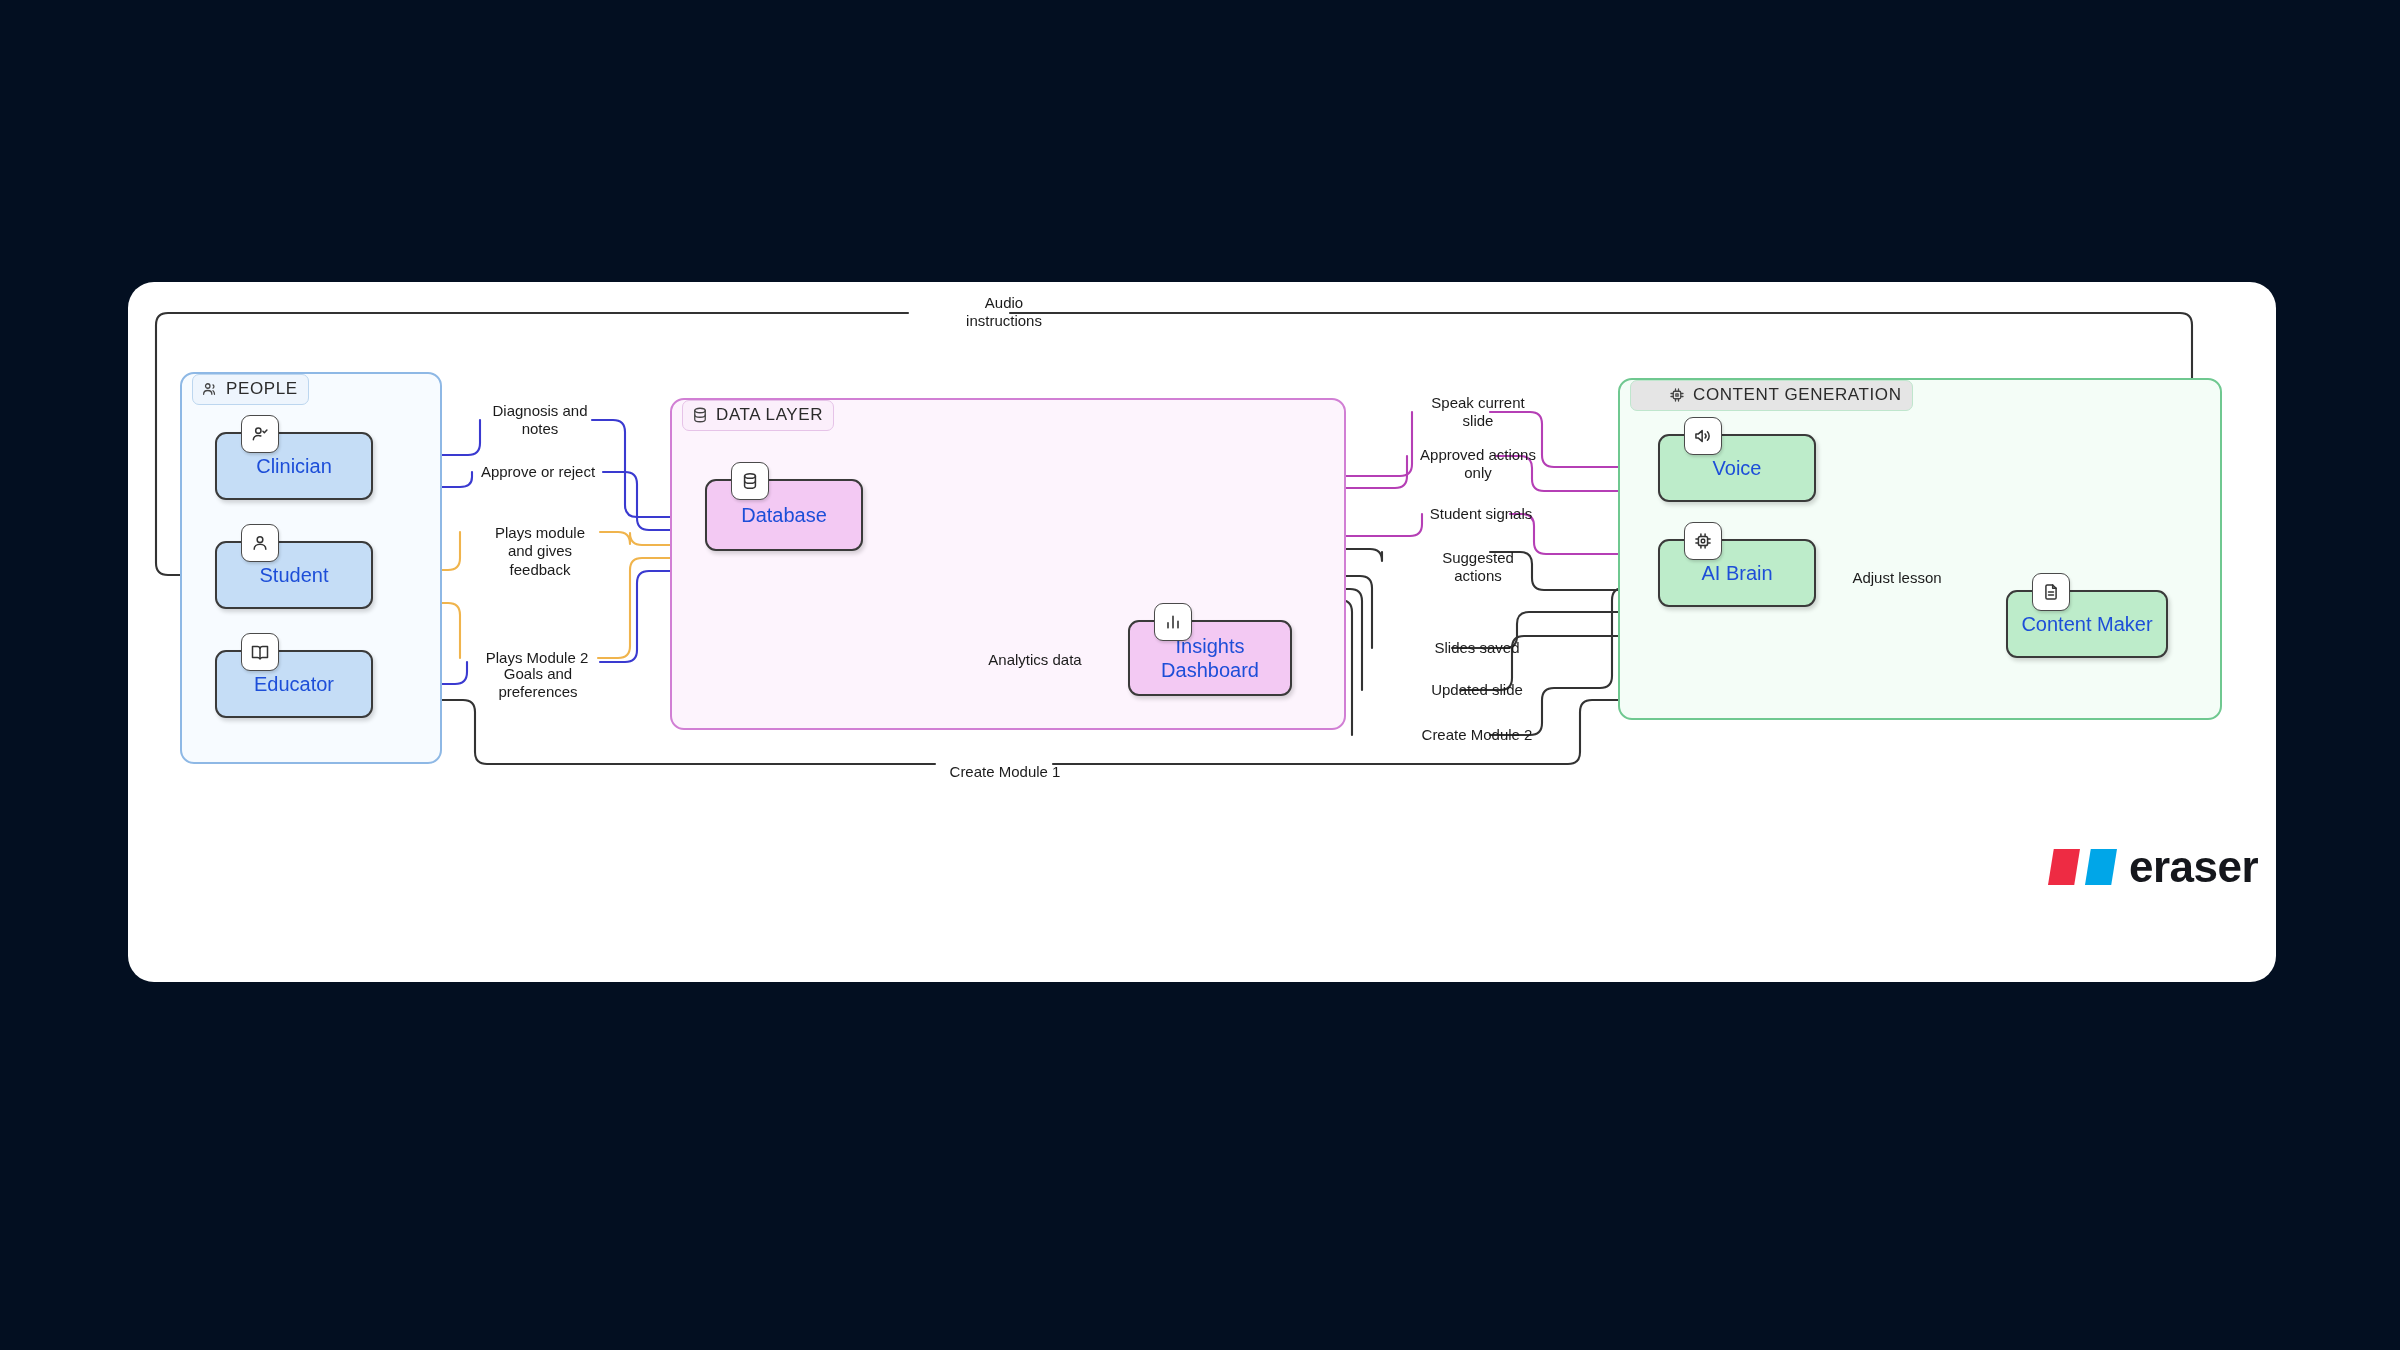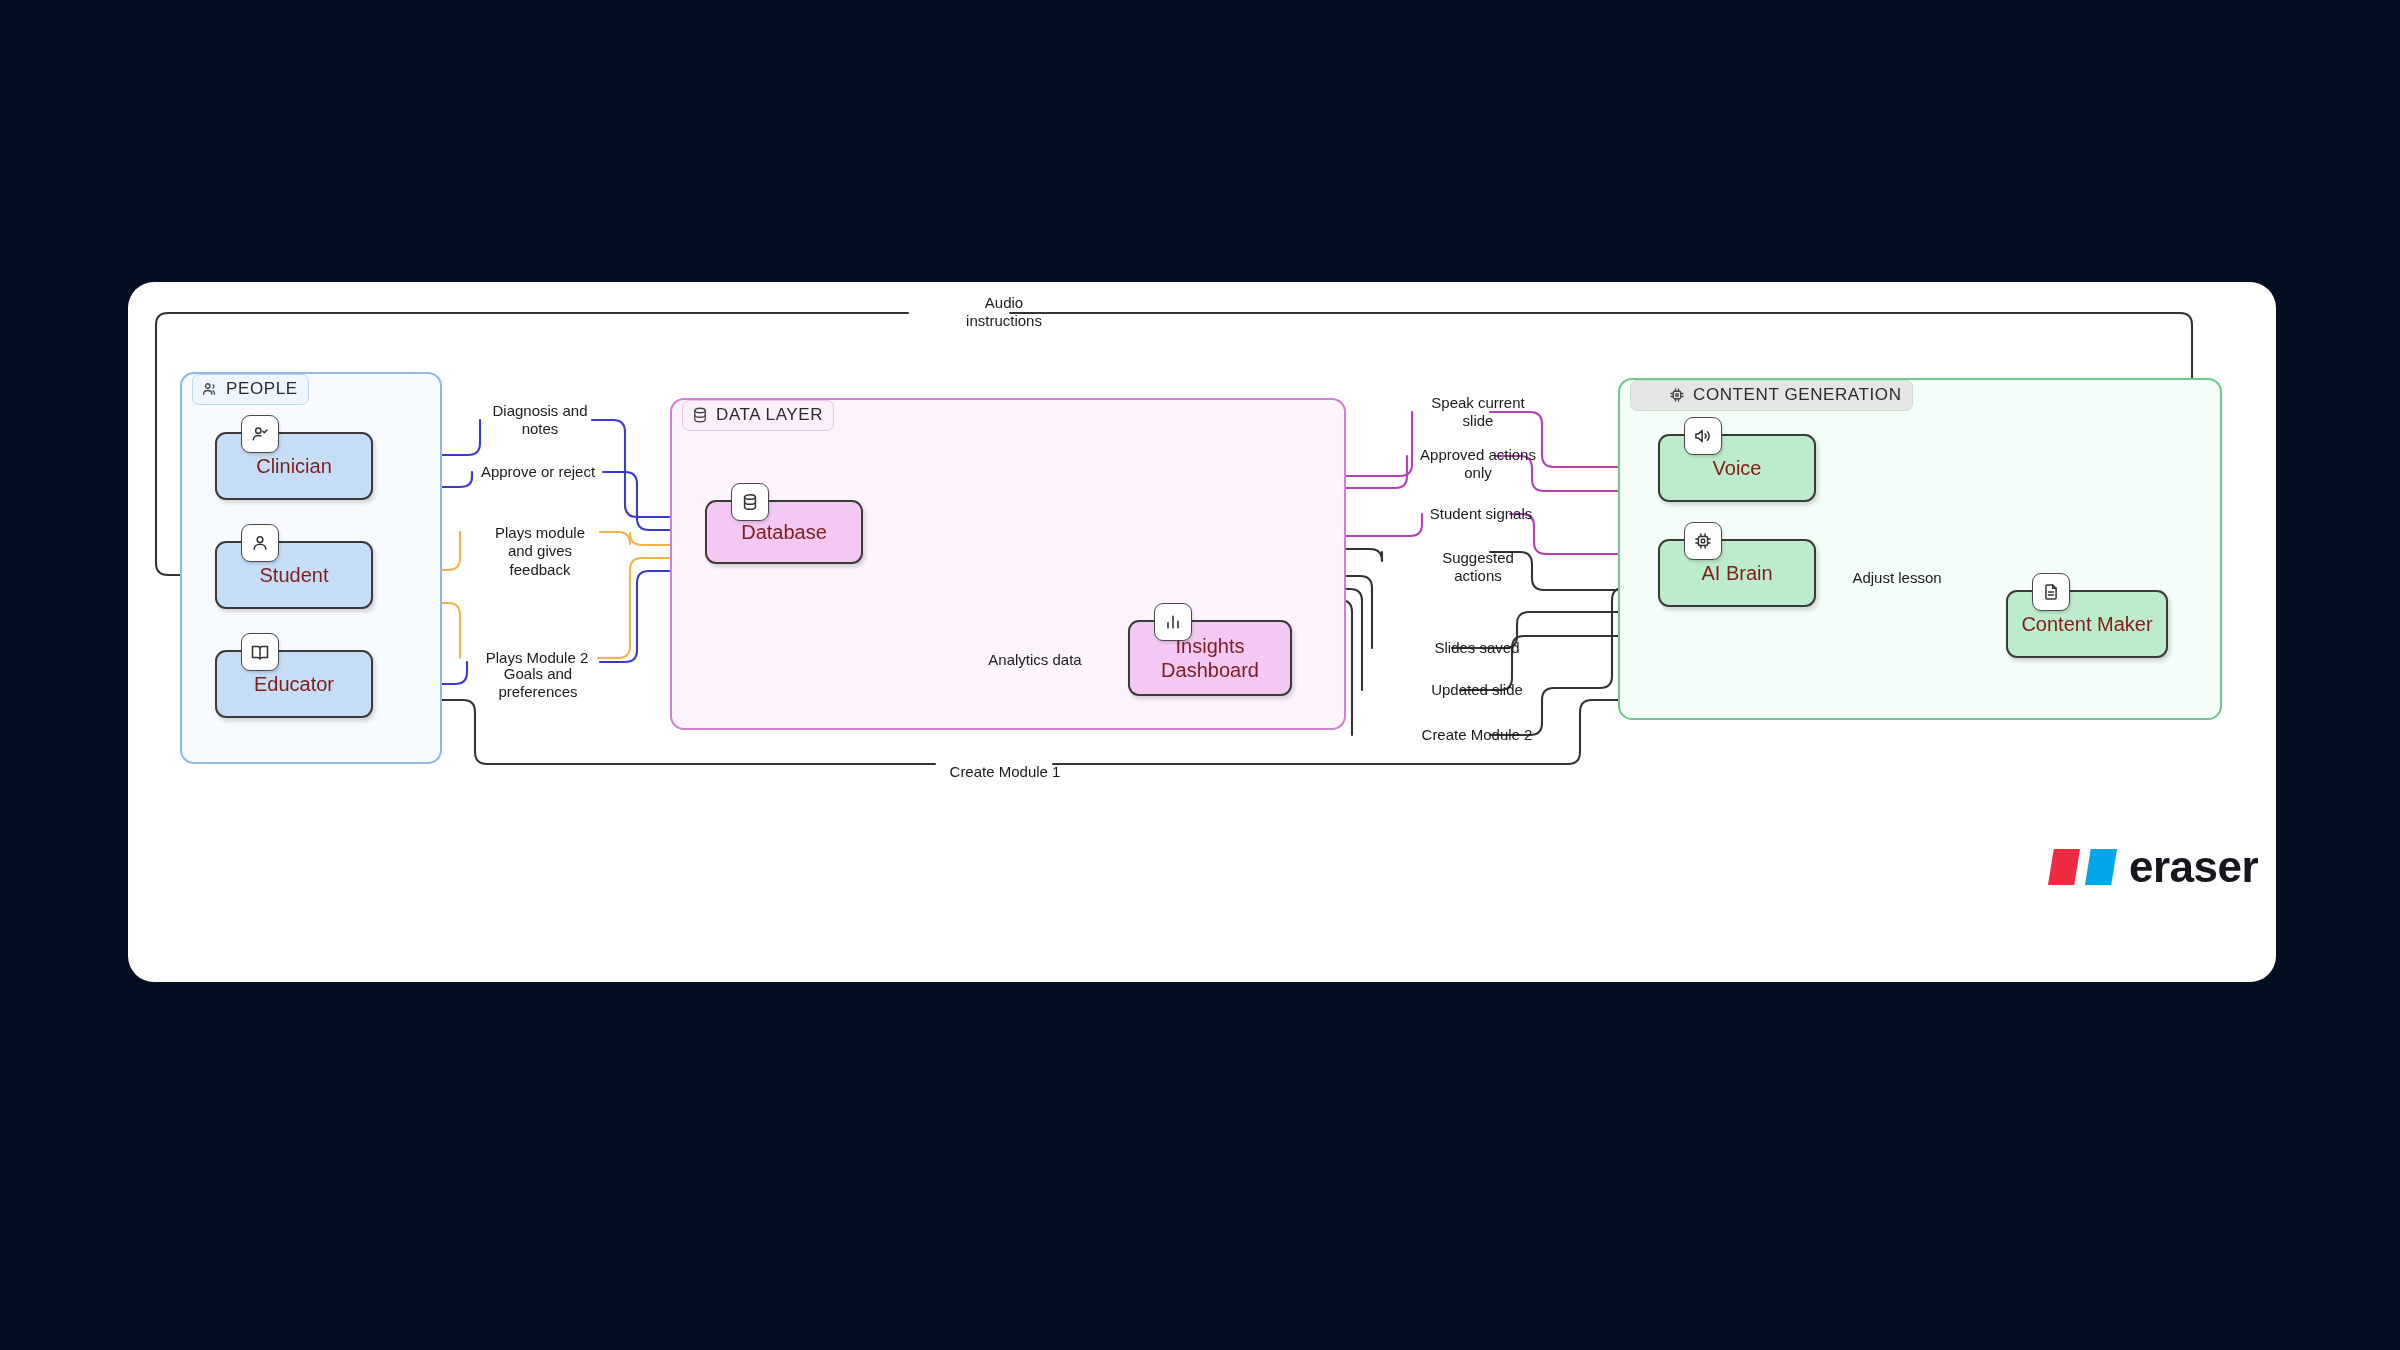--- a/index.html
+++ b/index.html
@@ -38,42 +38,42 @@
   .group-people .group-label{background:#eef5fd;border:1px solid #bcd6ef;}
   .group-data   .group-label{background:#fbeffb;border:1px solid #e6c3e8;}
   .group-content .group-label{background:#e5e5e5;border:1px solid #bfe6cd;padding-left:37px;}
   .group-label .gl-ico{width:18px;height:18px;display:block;}
 
   
   .node{
     position:absolute;border-radius:11px;
     display:flex;align-items:center;justify-content:center;
     text-align:center;line-height:1.22;
-    font-size:20px;color:#7f1d1d;
+    font-size:20px;color:#1d4ed8;
     border:2px solid #3a3a3a;
     box-shadow:2px 3px 4px rgba(0,0,0,.16);
     box-sizing:border-box;
   }
   .node-blue{background:#c5ddf6;}
   .node-pink{background:#f3c9f3;}
   .node-green{background:#bdecca;}
 
   .node-badge{
     position:absolute;left:24px;top:-19px;
     width:36px;height:36px;border-radius:9px;
     background:#ffffff;border:1.6px solid #4a4a4a;
     display:flex;align-items:center;justify-content:center;
     box-shadow:1px 2px 3px rgba(0,0,0,.14);
   }
   .node-badge svg{width:20px;height:20px;display:block;}
 
   #n-clinician {left:215px;top:432px;width:158px;height:68px;}
   #n-student   {left:215px;top:541px;width:158px;height:68px;}
   #n-educator  {left:215px;top:650px;width:158px;height:68px;}
-  #n-database  {left:705px;top:500px;width:158px;height:64px;}
+  #n-database  {left:705px;top:479px;width:158px;height:72px;}
   #n-insights  {left:1128px;top:620px;width:164px;height:76px;}
   #n-voice     {left:1658px;top:434px;width:158px;height:68px;}
   #n-aibrain   {left:1658px;top:539px;width:158px;height:68px;}
   #n-contentmaker{left:2006px;top:590px;width:162px;height:68px;}
 
   
   .elabel{
     position:absolute;font-size:15px;color:#1b1b1b;
     text-align:center;line-height:1.22;white-space:pre-line;
     transform:translate(-50%,-50%);

